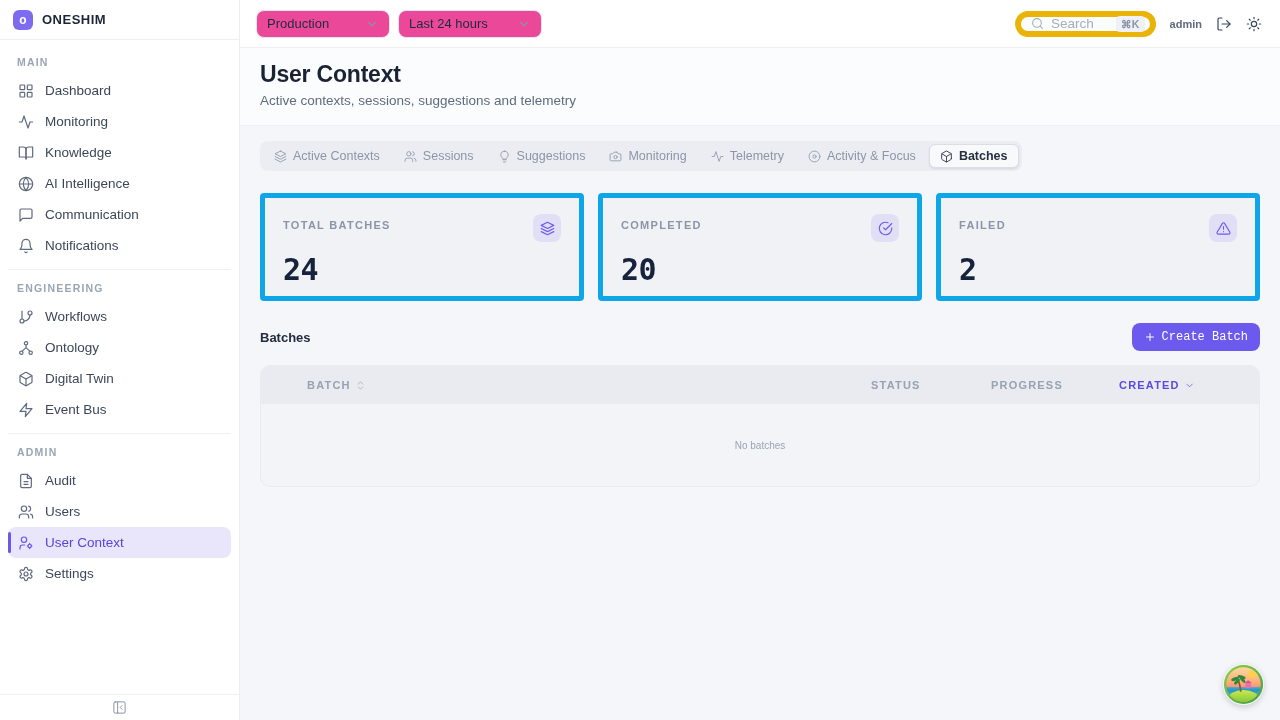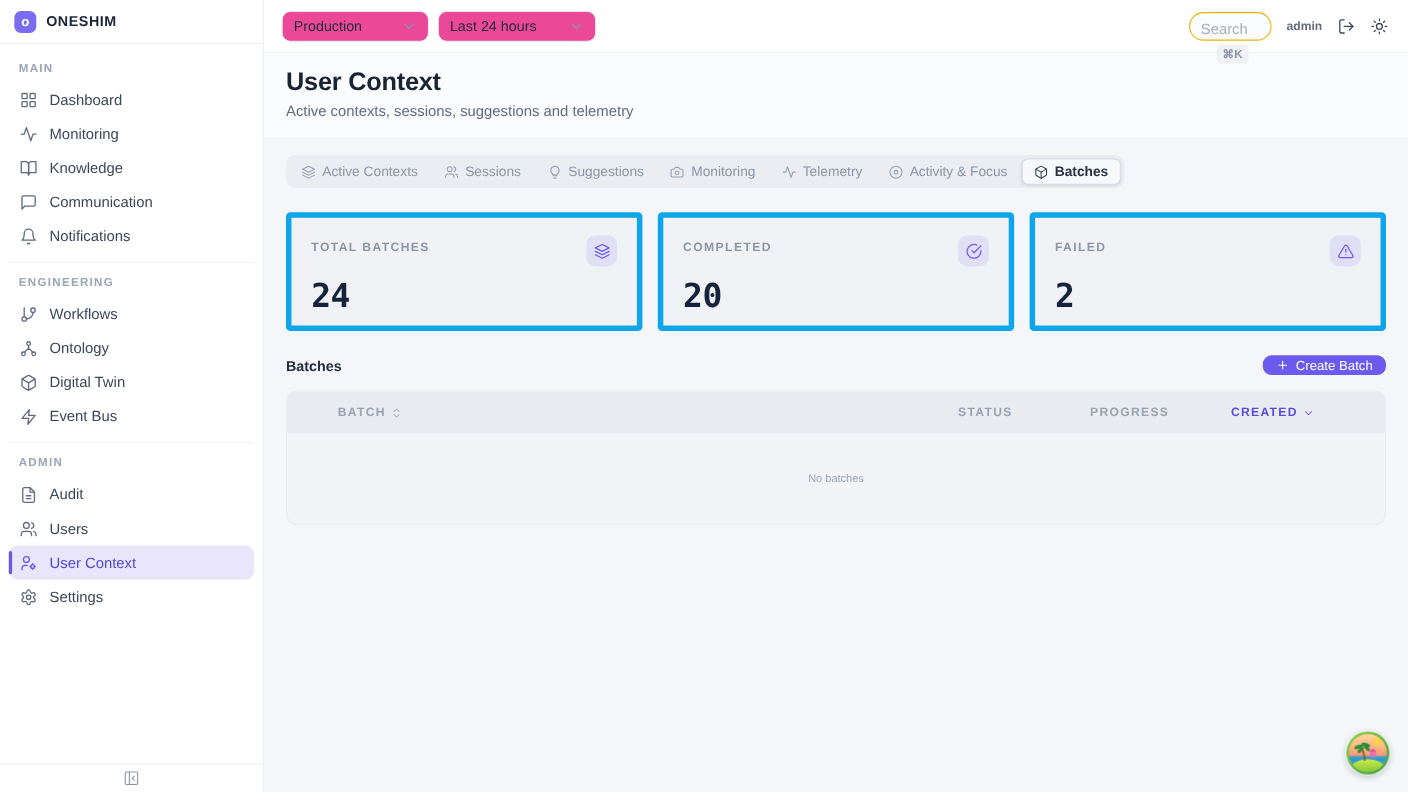--- a/index.html
+++ b/index.html
@@ -24,21 +24,21 @@
   .sidebar-foot svg { width:15px; height:15px; stroke:#8a94a6; stroke-width:1.6; fill:none; stroke-linecap:round; stroke-linejoin:round; cursor:pointer; }
 
   
   .main { margin-left:240px; }
   .topbar { height:48px; background:#fff; border-bottom:1px solid #eef0f3; display:flex; align-items:center; padding:0 18px 0 16px; gap:8px; }
   .select { height:28px; display:flex; align-items:center; justify-content:space-between; gap:8px; padding:0 10px; border:1px solid #e3e7ed; border-radius:8px; background:#ec4899; font-size:13px; color:#1f2a3c; cursor:pointer; }
   .select.env { width:134px; }
   .select.range { width:144px; }
   .select svg { width:14px; height:14px; stroke:#8a94a6; stroke-width:2; fill:none; stroke-linecap:round; stroke-linejoin:round; }
   .topbar-right { margin-left:auto; display:flex; align-items:center; gap:14px; }
-  .search-pill { height:26px; display:flex; align-items:center; gap:7px; padding:0 5px 0 10px; border:1px solid #eab308; border-radius:13px; background:#fbfcfd; cursor:text;flex-direction:column; }
+  .search-pill { height:26px; display:flex; align-items:center; gap:7px; padding:0 5px 0 10px; border:6px solid #eab308; border-radius:13px; background:#fbfcfd; cursor:text; }
   .search-pill svg { width:13px; height:13px; stroke:#a6aebc; stroke-width:2; fill:none; stroke-linecap:round; }
   .search-pill input { border:none; outline:none; background:transparent; width:58px; font-size:13.5px; color:#4a5568; font-family:"Liberation Sans",sans-serif; }
   .search-pill input::placeholder { color:#a6aebc; }
   .kbd { background:#eff1f5; border-radius:4px; padding:2px 5px; font-size:10.5px; font-weight:600; color:#8a94a6; letter-spacing:.3px; }
   .admin-label { font-size:11px; font-weight:600; color:#5f6b7e; }
   .icon-btn { cursor:pointer; display:flex; }
   .icon-btn svg { width:16px; height:16px; stroke:#3b4759; stroke-width:1.8; fill:none; stroke-linecap:round; stroke-linejoin:round; }
 
   
   .page-header { background:#fbfcfd; border-bottom:1px solid #eef0f3; padding:13px 20px 17px; }
@@ -56,21 +56,21 @@
   .stats { margin-top:22px; display:grid; grid-template-columns:1fr 1fr 1fr; gap:14px; }
   .stat-card { background:#f1f2f6; border:5px solid #0ea5e9; border-radius:4px; padding:16px 18px; height:108px; }
   .stat-top { display:flex; align-items:flex-start; justify-content:space-between; }
   .stat-label { font-size:11px; font-weight:700; letter-spacing:1.3px; color:#8b95a7; padding-top:5px; }
   .stat-badge { width:28px; height:28px; border-radius:8px; background:rgba(109,91,236,.12); display:flex; align-items:center; justify-content:center; }
   .stat-badge svg { width:15px; height:15px; stroke:#6d5bec; stroke-width:1.8; fill:none; stroke-linecap:round; stroke-linejoin:round; }
   .stat-value { margin-top:10px; font-family:"DejaVu Sans Mono", monospace; font-size:30px; font-weight:700; color:#17233c; letter-spacing:-.5px; }
 
   .section-row { margin-top:22px; display:flex; align-items:center; justify-content:space-between; }
   .section-title { font-size:13px; font-weight:700; color:#232d3f; }
-  .btn-primary { display:flex; align-items:center; gap:6px; height:18px; padding:0 12px; border:none; border-radius:8px; background:#6c59ee; color:#fff; font-size:12px; font-weight:500; font-family:Liberation Sans, sans-serif; cursor:pointer; }
+  .btn-primary { display:flex; align-items:center; gap:6px; height:28px; padding:0 12px; border:none; border-radius:8px; background:#6c59ee; color:#fff; font-size:12px; font-weight:500; font-family:Liberation Mono, monospace; cursor:pointer; }
   .btn-primary svg { width:12px; height:12px; stroke:#fff; stroke-width:2; fill:none; stroke-linecap:round; }
 
   .table { margin-top:14px; border-radius:10px; overflow:hidden; background:#f3f4f8; border:1px solid #e9ebf0; }
   .thead { display:grid; grid-template-columns:1fr 120px 128px 158px; height:38px; align-items:center; background:#e9ebf0; padding:0 14px; }
   .th { display:flex; align-items:center; gap:4px; font-size:11px; font-weight:700; letter-spacing:1.2px; color:#98a2b3; cursor:pointer;margin-left:32px; }
   .th svg { width:11px; height:11px; stroke:#aab2c0; stroke-width:2; fill:none; stroke-linecap:round; stroke-linejoin:round; }
   .th.sorted { color:#5a4ae0; }
   .th.sorted svg { stroke:#7a6cf0; }
   .tbody-empty { height:82px; display:flex; align-items:center; justify-content:center; font-size:10px; color:#9aa3b4; }
 
@@ -102,20 +102,28 @@
           <polyline points="22 12 18 12 15 21 9 3 6 12 2 12"></polyline>
         </svg>
       <span>Monitoring</span>
     </div>
     <div class="nav-item">
       <svg viewBox="0 0 24 24">
           <path d="M2 3h6a4 4 0 0 1 4 4v14a3 3 0 0 0-3-3H2z"></path>
           <path d="M22 3h-6a4 4 0 0 0-4 4v14a3 3 0 0 1 3-3h7z"></path>
         </svg>
       <span>Knowledge</span>
+    </div>
+    <div class="nav-item">
+      <svg viewBox="0 0 24 24">
+          <circle cx="12" cy="12" r="10"></circle>
+          <path d="M2 12h20"></path>
+          <path d="M12 2a15.3 15.3 0 0 1 4 10 15.3 15.3 0 0 1-4 10 15.3 15.3 0 0 1-4-10 15.3 15.3 0 0 1 4-10z"></path>
+        </svg>
+      <span>AI Intelligence</span>
     </div>
     <div class="nav-item">
       <svg viewBox="0 0 24 24">
           <path d="M21 15a2 2 0 0 1-2 2H7l-4 4V5a2 2 0 0 1 2-2h14a2 2 0 0 1 2 2z"></path>
         </svg>
       <span>Communication</span>
     </div>
     <div class="nav-item">
       <svg viewBox="0 0 24 24">
           <path d="M6 8a6 6 0 0 1 12 0c0 7 3 9 3 9H3s3-2 3-9"></path>

